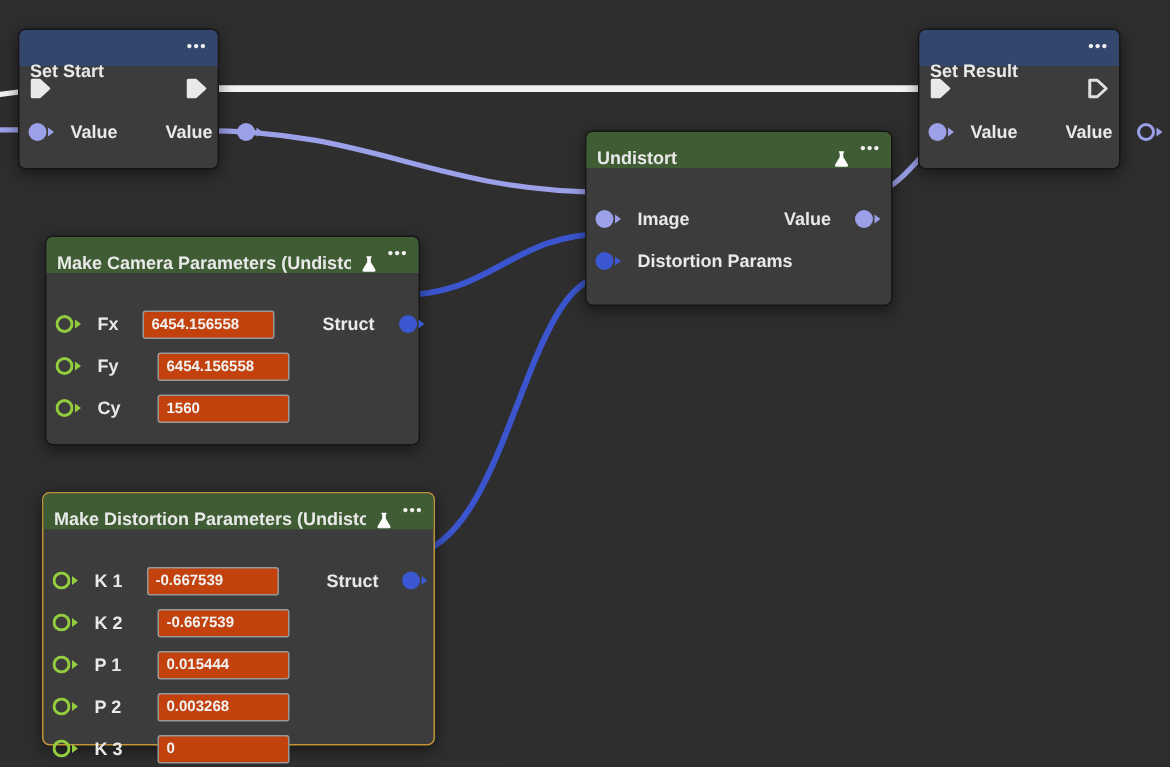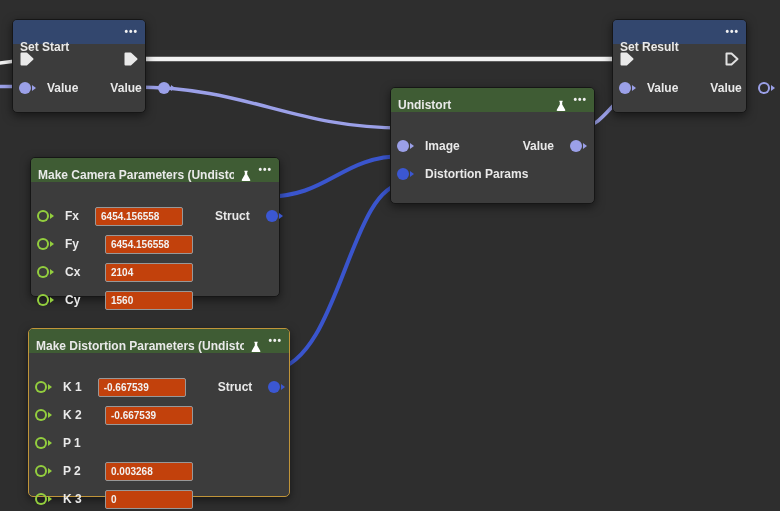--- a/index.html
+++ b/index.html
@@ -160,25 +160,20 @@
         <span class="lbl">Struct</span>
         <span class="dpin filled pin-blue pin-rmargin"></span>
       </div>
       <div class="row">
         <span class="dpin hollow pin-green"></span>
         <span class="field-label">Fy</span>
         <input class="node-input" value="6454.156558" style="">
       </div>
       <div class="row">
         <span class="dpin hollow pin-green"></span>
-        <span class="field-label">Cx</span>
-        <input class="node-input" value="2104" style="">
-      </div>
-      <div class="row">
-        <span class="dpin hollow pin-green"></span>
         <span class="field-label">Cy</span>
         <input class="node-input" value="1560" style="">
       </div>
     </div>
   </div>
 
   <div class="node selected" style="left:28px;top:328px;width:262px;height:169px;">
     <div class="hdr hdr-green">
       <span class="hdr-title">Make Distortion Parameters (Undistort)</span>
       <span class="flask">
@@ -198,20 +193,21 @@
         <span class="dpin filled pin-blue pin-rmargin"></span>
       </div>
       <div class="row">
         <span class="dpin hollow pin-green"></span>
         <span class="field-label wide">K 2</span>
         <input class="node-input" value="-0.667539" style="">
       </div>
       <div class="row">
         <span class="dpin hollow pin-green"></span>
         <span class="field-label wide">P 1</span>
+        <input class="node-input" value="0.015444" style="">
       </div>
       <div class="row">
         <span class="dpin hollow pin-green"></span>
         <span class="field-label wide">P 2</span>
         <input class="node-input" value="0.003268" style="">
       </div>
       <div class="row">
         <span class="dpin hollow pin-green"></span>
         <span class="field-label wide">K 3</span>
         <input class="node-input" value="0" style="">

